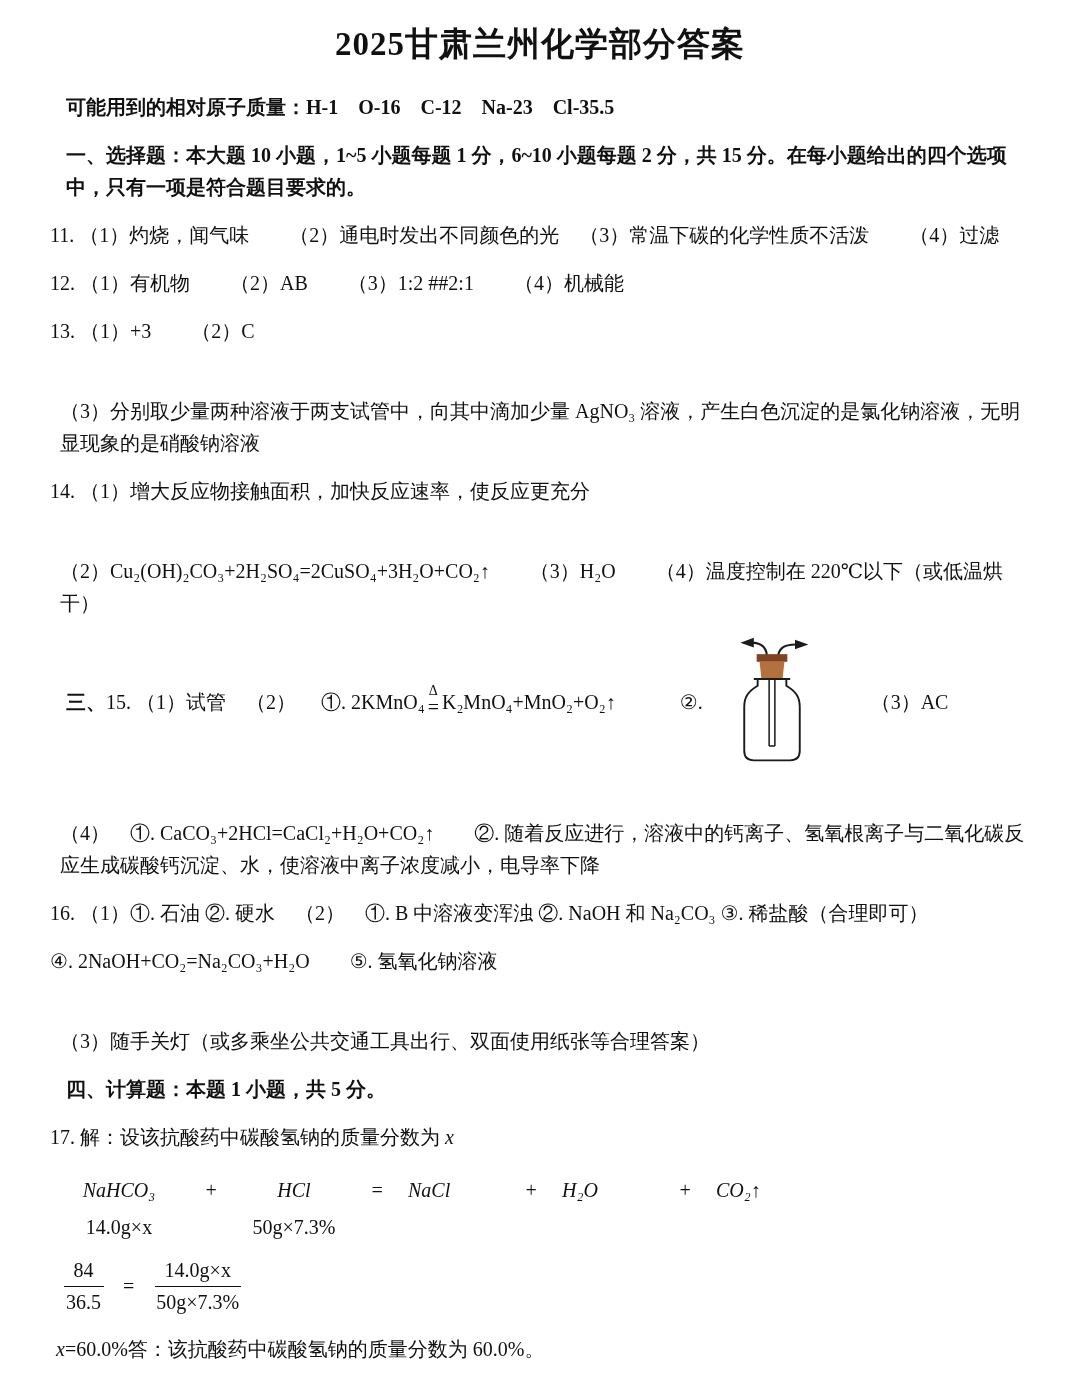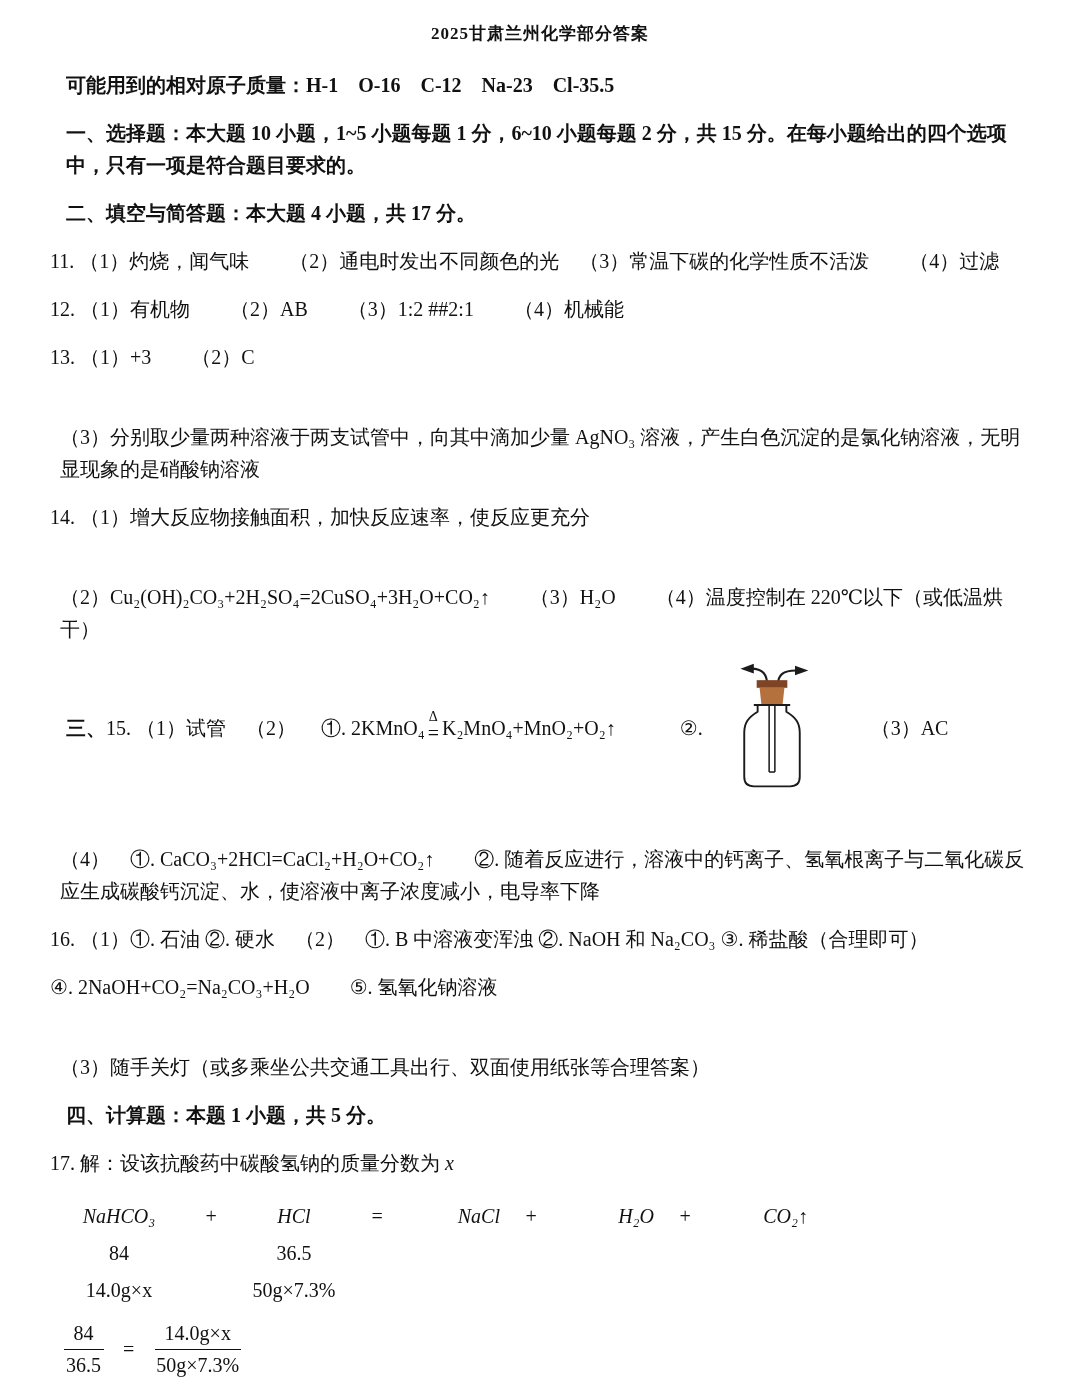--- a/index.html
+++ b/index.html
@@ -5,21 +5,21 @@
   * { margin:0; padding:0; box-sizing:border-box; }
   html,body { background:#ffffff; }
   body {
     width:1080px; height:1398px; overflow:hidden;
     color:#111;
     font-family:"Liberation Serif","DejaVu Serif",serif;
     font-size:20px;
   }
   .page { padding:20px 50px 10px 50px; }
   .title {
-    text-align:center; font-size:17px; font-weight:bold;
+    text-align:center; font-size:33px; font-weight:bold;
     margin:2px 0 24px 0; letter-spacing:1px;
   }
   .line { line-height:1.6; margin:0 0 16px 0; }
   .bold { font-weight:bold;margin-left:16px; }
   .indent { padding-left:10px;margin-top:48px; }
   .flexline { display:flex; align-items:center; flex-wrap:nowrap; margin:6px 0 6px 0; }
   .flexline > span { white-space:pre; }
   .overset {
     display:inline-flex; flex-direction:column; align-items:center;
     line-height:1; margin:0 3px; transform:translateY(-2px);
@@ -28,42 +28,41 @@
   .bottle-svg { margin:0 46px 0 16px; flex:0 0 auto; }
   .gap-left { margin-left:64px; }
   
   .calc { padding-left:8px; margin-bottom:14px; }
   .eqrow { line-height:1.55; white-space:nowrap; }
   .eqrow span { display:inline-block; }
   .ital { font-style:italic; }
   .c-main { min-width:122px; text-align:center; }
   .c-op   { min-width:52px;  text-align:center; }
   .c-sec  { min-width:104px; text-align:center;margin-top:6px; }
-  .c-rest { min-width:92px;  text-align:right; }
+  .c-rest { min-width:92px;  text-align:left; }
   
   .prop { display:flex; align-items:center; padding-left:6px; margin:6px 0 20px 0; }
   .frac { display:inline-flex; flex-direction:column; align-items:center; line-height:1.35; }
   .frac .num { border-bottom:1.6px solid #111; padding:0 10px 2px 10px; }
   .frac .den { padding:2px 10px 0 10px; }
   .prop .peq { margin:0 12px; }
   .finalrow { display:flex; align-items:baseline; padding-left:6px; }
   .finalrow .ans { }
 </style>
 </head>
 <body>
 
 <div class="page">
 
   <div class="title">2025甘肃兰州化学部分答案</div>
 
   <p class="line bold">可能用到的相对原子质量：H-1　O-16　C-12　Na-23　Cl-35.5</p>
 
   <p class="line bold">一、选择题：本大题 10 小题，1~5 小题每题 1 分，6~10 小题每题 2 分，共 15 分。在每小题给出的四个选项中，只有一项是符合题目要求的。</p>
 
-  <p class="line bold">二、填空与简答题：本大题 4 小题，共 17 分。</p>
   <p class="line">11. （1）灼烧，闻气味　　（2）通电时发出不同颜色的光　（3）常温下碳的化学性质不活泼　　（4）过滤</p>
   <p class="line">12. （1）有机物　　（2）AB　　（3）1:2 ##2:1　　（4）机械能</p>
   <p class="line">13. （1）+3　　（2）C</p>
   <p class="line indent">（3）分别取少量两种溶液于两支试管中，向其中滴加少量 AgNO₃ 溶液，产生白色沉淀的是氯化钠溶液，无明显现象的是硝酸钠溶液</p>
   <p class="line">14. （1）增大反应物接触面积，加快反应速率，使反应更充分</p>
   <p class="line indent">（2）Cu₂(OH)₂CO₃+2H₂SO₄=2CuSO₄+3H₂O+CO₂↑　　（3）H₂O　　（4）温度控制在 220℃以下（或低温烘干）</p>
 
   <div class="flexline">
     <span class="bold">三、</span>
     <span>15. （1）试管　（2）　 ①. 2KMnO₄</span>
@@ -110,25 +109,20 @@
       <span class="c-op">+</span>
       <span class="c-sec">HCl</span>
       <span class="c-op">=</span>
       <span class="c-rest">NaCl</span>
       <span class="c-op">+</span>
       <span class="c-rest">H₂O</span>
       <span class="c-op">+</span>
       <span class="c-rest">CO₂↑</span>
     </div>
     <div class="eqrow">
-      <span class="c-main">84</span>
-      <span class="c-op"></span>
-      <span class="c-sec">36.5</span>
-    </div>
-    <div class="eqrow">
       <span class="c-main">14.0g×x</span>
       <span class="c-op"></span>
       <span class="c-sec">50g×7.3%</span>
     </div>
   </div>
 
   <div class="prop">
     <span class="frac">
       <span class="num">84</span>
       <span class="den">36.5</span>

